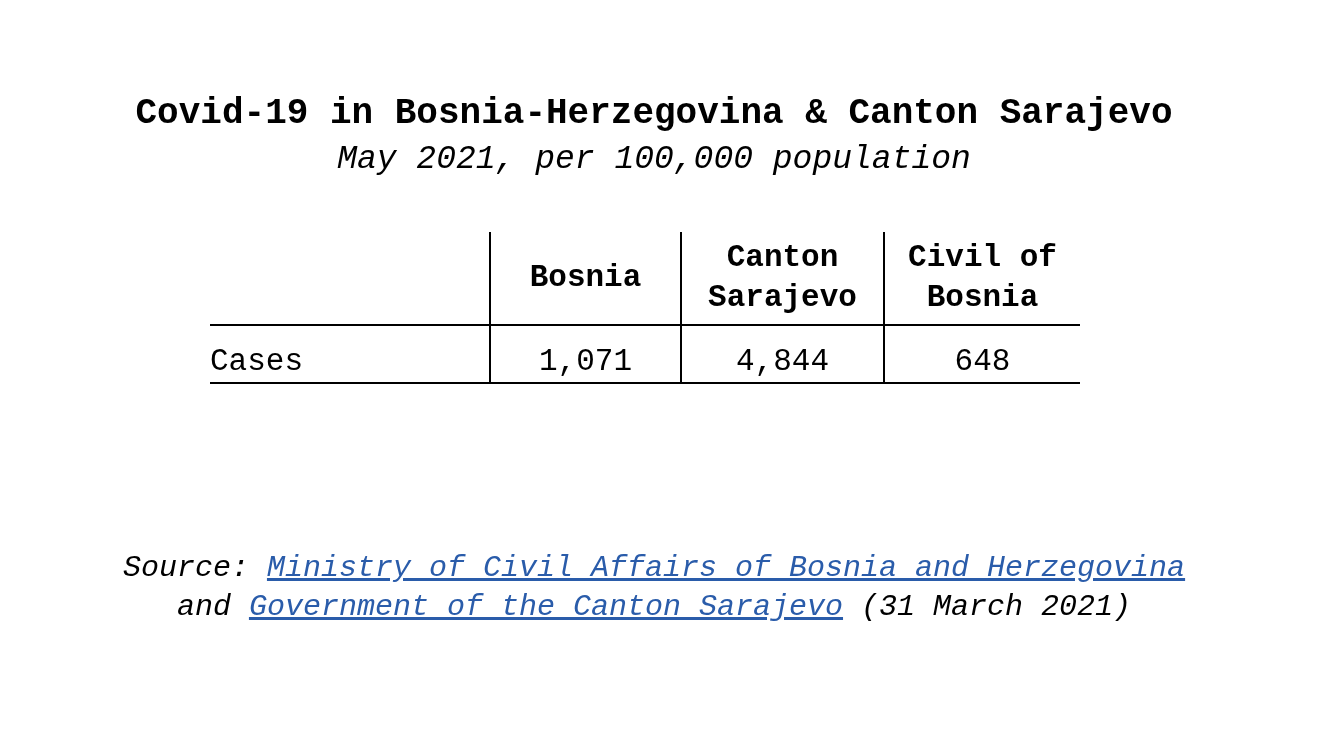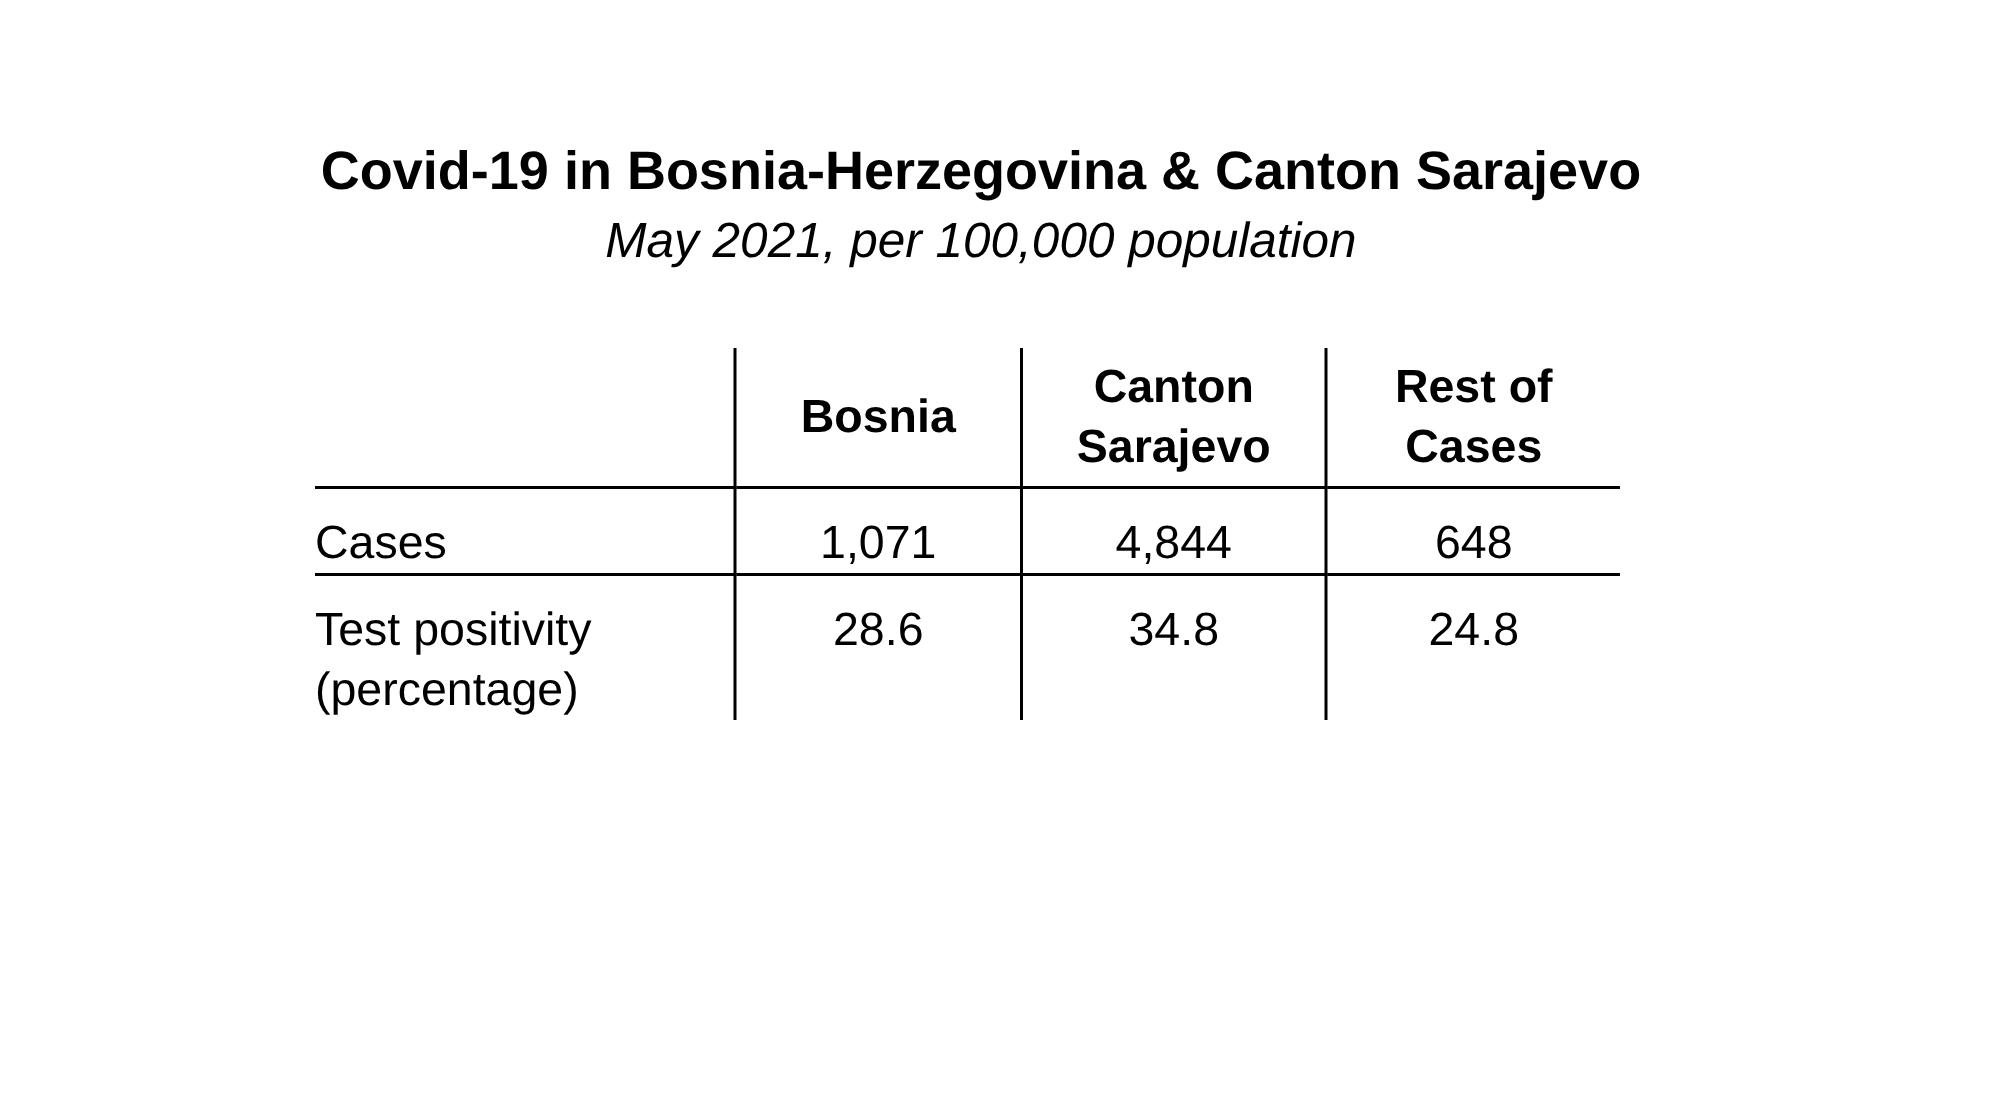--- a/index.html
+++ b/index.html
@@ -5,21 +5,21 @@
   html, body {
     margin: 0;
     padding: 0;
     background: #ffffff;
   }
   .canvas {
     position: relative;
     width: 1328px;
     height: 740px;
     background: #ffffff;
-    font-family: Liberation Sans, sans-serif;
+    font-family: Liberation Mono, monospace;
     color: #000000;
     overflow: hidden;
   }
   .title {
     position: absolute;
     top: 92px;
     left: 0;
     width: 1308px;
     text-align: center;
     font-size: 36px;
@@ -112,33 +112,31 @@
       <col style="width:280px">
       <col style="width:191px">
       <col style="width:203px">
       <col style="width:196px">
     </colgroup>
     <thead>
       <tr>
         <th class="vline"></th>
         <th class="vline">Bosnia</th>
         <th class="vline">Canton Sarajevo</th>
-        <th>Rest of Cases</th>
+        <th>Civil of Bosnia</th>
       </tr>
     </thead>
     <tbody>
       <tr class="row-mid">
         <td class="rowlabel vline">Cases</td>
         <td class="vline">1,071</td>
         <td class="vline">4,844</td>
         <td>648</td>
       </tr>
-      <tr class="row-last">
-        <td class="rowlabel vline">Test positivity (percentage)</td>
-        <td class="vline">28.6</td>
-        <td class="vline">34.8</td>
-        <td>24.8</td>
-      </tr>
     </tbody>
   </table>
 
+  <div class="source">
+    <div><span>Source: </span><a>Ministry of Civil Affairs of Bosnia and Herzegovina</a></div>
+    <div><span>and </span><a>Government of the Canton Sarajevo</a><span> (31 March 2021)</span></div>
+  </div>
 
 </div>
 
 </body></html>

